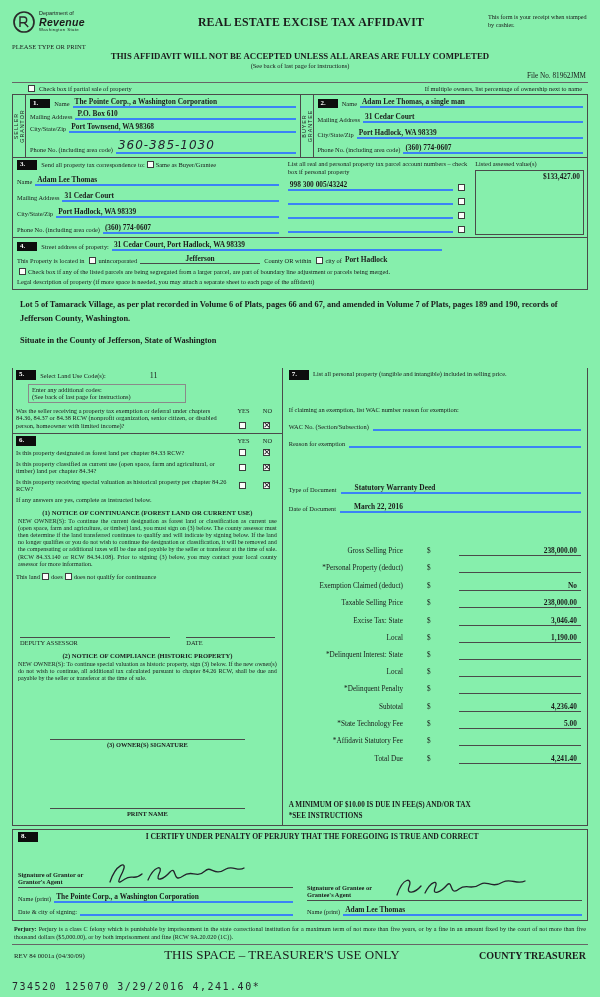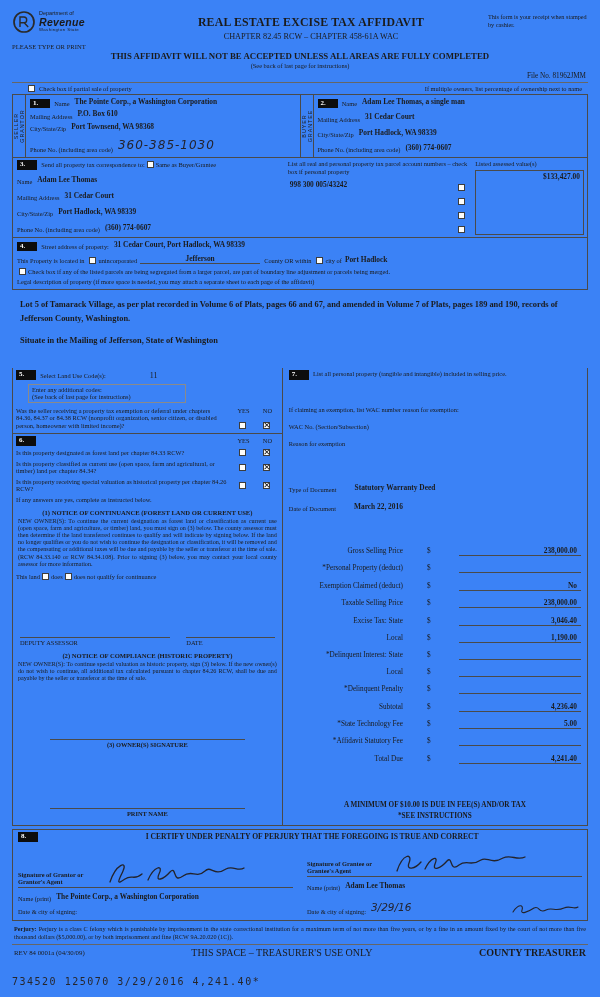--- a/index.html
+++ b/index.html
@@ -1,17 +1,17 @@
 <!DOCTYPE html>
 <html><head>
 <meta charset="utf-8">
 <style>
   * { box-sizing: border-box; margin: 0; padding: 0; }
   body { margin: 0; background: #ffffff; }
-  .page { width: 600px; height: 997px; background: #3b82f6; padding: 10px 12px 14px;
+  .page { width: 600px; height: 997px; background: #86efac; padding: 10px 12px 14px;
           font-family: "Liberation Serif", "DejaVu Serif", serif; color: #1b1b1b;
           position: relative; overflow: hidden; }
 
   .lab { font-size: 6.4px; line-height: 7.6px; }
   .bold { font-weight: bold; }
   .val { font-weight: bold; font-size: 7.4px; line-height: 9px; }
   .fill { flex: 1; border-bottom: 2px solid #3b82f6; min-height: 9px; padding: 0 2px; position: relative; }
   .secno { display: inline-block; background: #0d0d0d; color: #fff; font-size: 7px; line-height: 9.5px;
            font-weight: bold; padding: 0 12px 0 3px; margin-right: 4px; flex: none; }
   .cb { display: inline-block; width: 7px; height: 7px; border: 1px solid #3c3c3c; background: #fcfcfa;
@@ -110,42 +110,42 @@
   .s7-top .lab { flex: 1; }
   .s7-line { display: flex; align-items: flex-end; margin-top: 8px; }
   .s7-line .lab { white-space: nowrap; margin-right: 4px; }
   .doc-val { padding-left: 14px; }
   .fees { margin-top: 6px; }
   .fee-row { display: flex; align-items: center; margin-bottom: 7.5px; gap: 16px; }
   .fee-label { flex: 1; text-align: right; font-size: 7.2px; padding-right: 8px; white-space: nowrap; }
   .fee-dollar { width: 16px; flex: none; font-size: 7.2px; }
   .fee-val { width: 122px; flex: none; text-align: right; border-bottom: 1px solid #4a4a4a;
              font-weight: bold; font-size: 7.4px; min-height: 9.5px; padding-right: 4px; }
-  .min-note { font-weight: bold; font-size: 7.2px; text-align: center; margin-top: 3px; }
+  .min-note { font-weight: bold; font-size: 7.2px; margin-top: 3px; }
 
   
   .sec8 { border: 1px solid #4a4a4a; margin-top: 3px; height: 92px; padding: 2px 5px 4px;
           display: flex; flex-direction: column; }
   .s8-head { display: flex; align-items: center; }
   .certify { flex: 1; text-align: center; font-weight: bold; font-size: 7.6px; }
   .s8-cols { flex: 1; display: flex; gap: 14px; }
   .s8-col { flex: 1; display: flex; flex-direction: column; justify-content: flex-end; }
   .s8-sigrow { position: relative; flex: 1; border-bottom: 1px solid #4a4a4a; min-height: 28px; }
   .siglab { position: absolute; left: 0; bottom: 1px; width: 92px; font-weight: bold; }
   .sig-svg { position: absolute; left: 84px; bottom: -5px; }
   .s8-line { display: flex; align-items: flex-end; margin-top: 4px; }
   .s8-line .lab { white-space: nowrap; margin-right: 3px; }
   .hand-date { font-size: 10.5px; line-height: 8px; position: relative; top: 1px; }
   .city-svg { position: absolute; right: 2px; bottom: -2px; }
 
   .perjury { font-size: 6.2px; line-height: 7.6px; margin-top: 4px; text-align: justify; padding: 0 2px; }
   .bottom-row { display: flex; justify-content: space-between; align-items: center;
                 border-top: 1px solid #666; margin-top: 4px; padding: 2px 2px 0; }
   .rev-no { font-size: 6.8px; }
-  .treasurer-space { font-size: 10px; }
+  .treasurer-space { font-size: 13px; }
   .county-treasurer { font-size: 10px; font-weight: bold; }
   .stamp { font-family: "DejaVu Sans Mono", monospace; font-size: 10px; letter-spacing: 1.5px;
            margin-top: 18px; color: #26262c; }
 </style>
 </head>
 <body>
 
 <div class="page">
 
   <div class="header">
@@ -158,21 +158,20 @@
         <div class="logo-txt">
           <div class="lt1">Department of</div>
           <div class="lt2">Revenue</div>
           <div class="lt3">Washington State</div>
         </div>
       </div>
       <div class="please-type">PLEASE TYPE OR PRINT</div>
     </div>
     <div class="h-center">
       <div class="title">REAL ESTATE EXCISE TAX AFFIDAVIT</div>
-      <div class="subtitle">CHAPTER 82.45 RCW – CHAPTER 458-61A WAC</div>
     </div>
     <div class="h-right">
       <div class="receipt">This form is your receipt when stamped by cashier.</div>
     </div>
   </div>
   <div class="warning">THIS AFFIDAVIT WILL NOT BE ACCEPTED UNLESS ALL AREAS ARE FULLY COMPLETED</div>
   <div class="see-back-c">(See back of last page for instructions)</div>
   <div class="file-no">File No. 81962JMM</div>
 
   <div class="cbrow">
@@ -312,21 +311,21 @@
       <span class="cb"></span>
       <span class="lab">Check box if any of the listed parcels are being segregated from a larger parcel, are part of boundary line adjustment or parcels being merged.</span>
     </div>
     <div class="s4row">
       <span class="lab">Legal description of property (if more space is needed, you may attach a separate sheet to each page of the affidavit)</span>
     </div>
   </div>
 
   <div class="legal-area">
     <div class="legal-text">Lot 5 of Tamarack Village, as per plat recorded in Volume 6 of Plats, pages 66 and 67, and amended in Volume 7 of Plats, pages 189 and 190, records of Jefferson County, Washington.</div>
-    <div class="situate">Situate in the Mailing of Jefferson, State of Washington</div>
+    <div class="situate">Situate in the County of Jefferson, State of Washington</div>
   </div>
 
   <div class="main-cols">
     <div class="col-left">
 
       <div class="sec5">
         <div class="s5-top">
           <span class="secno">5.</span>
           <span class="lab">Select Land Use Code(s):</span>
           <span class="s5-code">11</span>
@@ -546,29 +545,20 @@
         <div class="s8-sigrow">
           <span class="lab siglab">Signature of Grantee or Grantee's Agent</span>
           <svg class="sig-svg" width="140" height="32" viewBox="0 0 140 32">
             <path d="M6 22 C12 4 22 4 18 14 C15 22 24 20 30 13 M34 20 C40 8 48 6 44 15 C41 23 50 19 56 12 C62 6 58 24 68 16 C76 10 80 18 90 11 C96 7 100 16 112 9 C120 5 126 12 134 8" fill="none" stroke="#23232b" stroke-width="1.3" stroke-linecap="round" stroke-linejoin="round"></path>
           </svg>
         </div>
         <div class="s8-line">
           <span class="lab">Name (print)</span>
           <span class="fill val">Adam Lee Thomas</span>
         </div>
-        <div class="s8-line">
-          <span class="lab">Date &amp; city of signing:</span>
-          <span class="fill">
-            <span class="hand hand-date">3/29/16</span>
-            <svg class="city-svg" width="70" height="14" viewBox="0 0 70 14">
-              <path d="M3 10 C8 2 14 2 12 8 C10 13 18 10 24 6 C30 3 28 12 36 8 C42 5 46 10 54 6 C60 3 64 8 68 5" fill="none" stroke="#23232b" stroke-width="1.1" stroke-linecap="round"></path>
-            </svg>
-          </span>
-        </div>
       </div>
     </div>
   </div>
 
   <div class="perjury">
     <span class="bold">Perjury:</span>
     <span>Perjury is a class C felony which is punishable by imprisonment in the state correctional institution for a maximum term of not more than five years, or by a fine in an amount fixed by the court of not more than five thousand dollars ($5,000.00), or by both imprisonment and fine (RCW 9A.20.020 (1C)).</span>
   </div>
 
   <div class="bottom-row">

